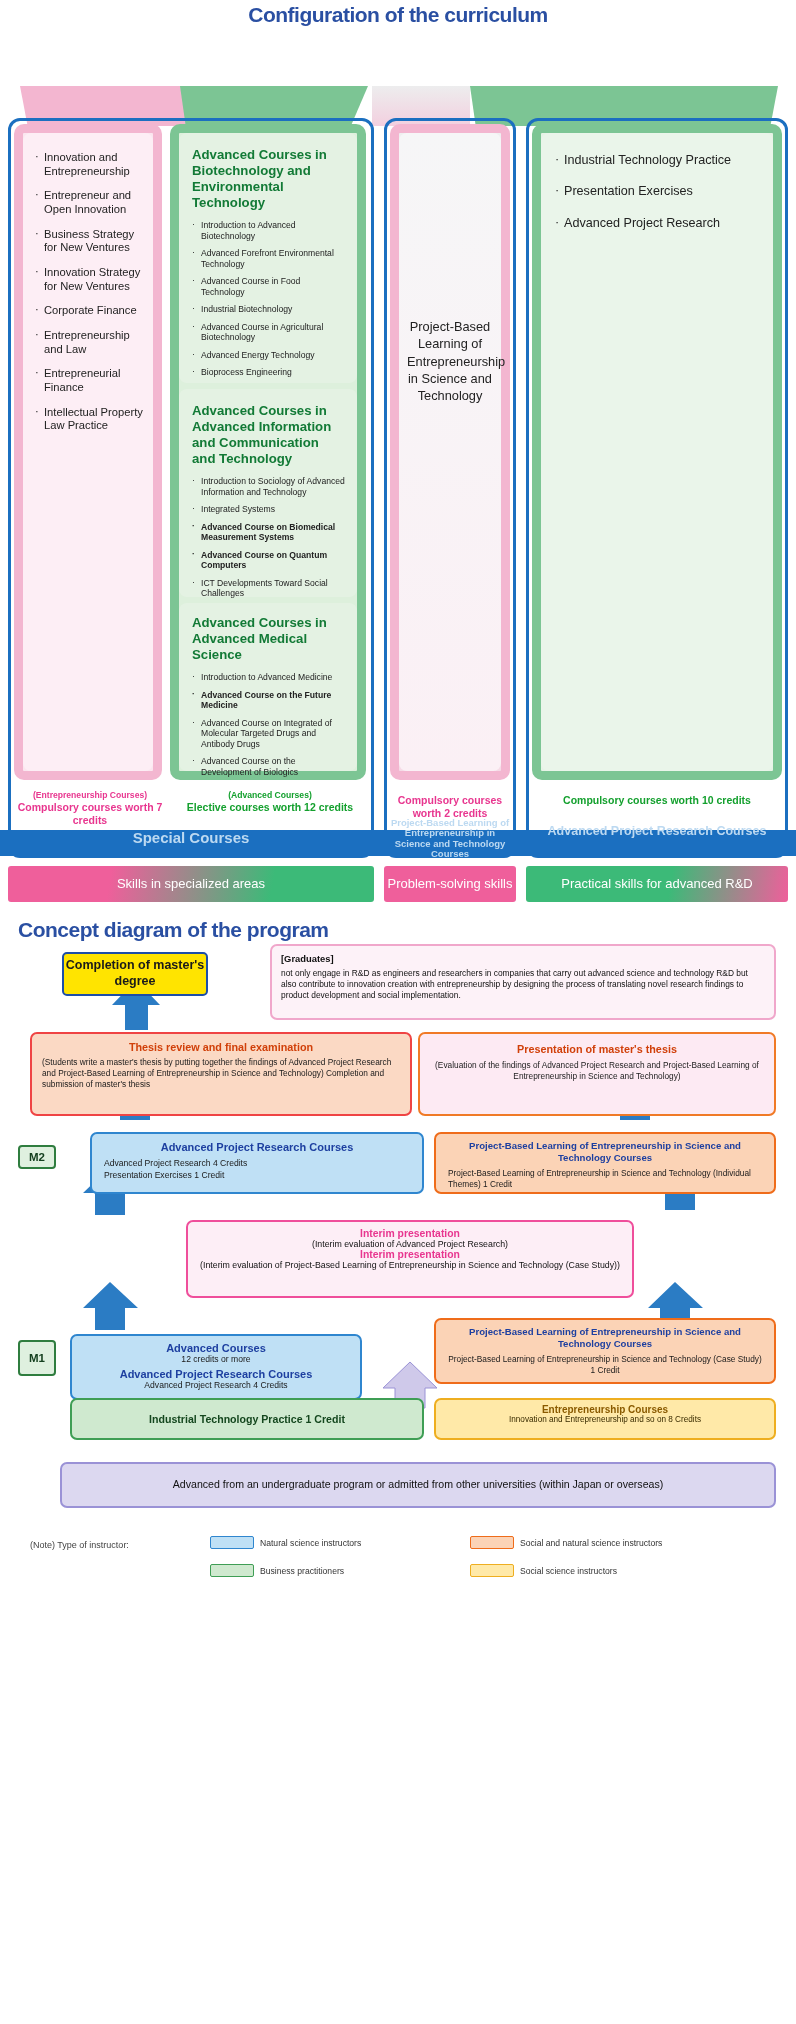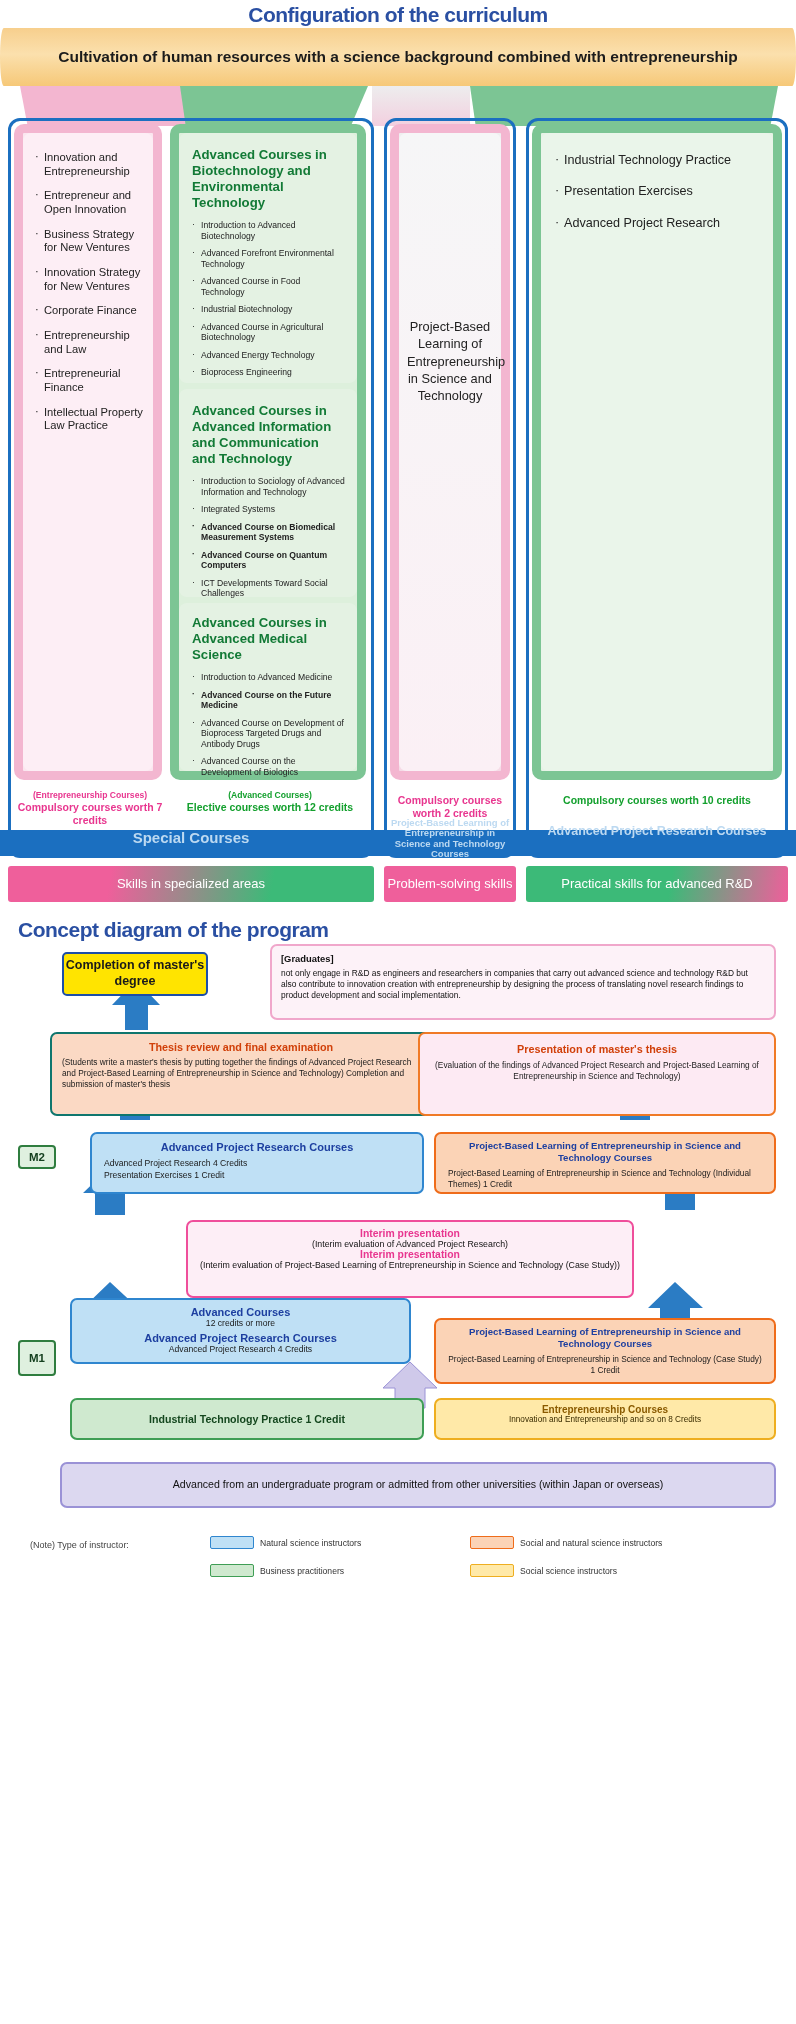--- a/index.html
+++ b/index.html
@@ -119,21 +119,21 @@
     background:#ffe400; border:2px solid #1d4ea8; color:#1a1a1a;
     font-size:12.5px; font-weight:bold; text-align:center; line-height:1.25;
     display:flex; align-items:center; justify-content:center; border-radius:5px;
   }
   .gradbox {
     background:#fdf2f8; border:2px solid #f0a7cb; font-size:8.4px; line-height:1.35; padding:7px 9px; color:#111;
   }
   .gradbox .hd { font-weight:bold; font-size:9.4px; margin-bottom:2px; }
 
   .orangebox {
-    background:#fbd9c4; border:2px solid #0f766e; color:#1a1a1a;margin-left:20px;
+    background:#fbd9c4; border:2px solid #ef4444; color:#1a1a1a;
   }
   .orange-title { color:#d1400a; font-weight:bold; text-align:center; font-size:10.8px; }
   .orange-body { font-size:8.3px; line-height:1.33; }
 
   .pinkbox {
     background:#fdeaf3; border:2px solid #f5a9cd;
   }
   .pink-title{ color:#d1400a; font-weight:bold; text-align:center; font-size:10.8px;}
 
   .bluebox {
@@ -182,23 +182,20 @@
 </style>
 </head>
 <body>
 
 <div class="page">
 
   <div class="sec1">
 
     <div class="sec-title title1">Configuration of the curriculum</div>
 
-    <div class="banner">
-      <div class="banner-text">Cultivation of human resources with a science background combined with entrepreneurship</div>
-    </div>
 
     <div class="funnel">
       <svg width="796" height="42">
         <polygon points="20,0 360,0 175,42 28,42" fill="#f3b6d0"></polygon>
         <polygon points="180,0 368,0 350,42 186,42" fill="#7cc594"></polygon>
         <polygon points="372,0 470,0 470,42 372,42" fill="url(#g1)"></polygon>
         <polygon points="470,0 778,0 770,42 476,42" fill="#7cc594"></polygon>
         <defs>
           <linearGradient id="g1" x1="0" y1="0" x2="0" y2="1">
             <stop offset="0%" stop-color="#ededee"></stop>
@@ -253,21 +250,21 @@
             <li class="b">Advanced Course on Quantum Computers</li>
             <li>ICT Developments Toward Social Challenges</li>
           </ul>
         </div>
 
         <div class="inner-g" style="left:0; top:470px; width:178px; height:168px; padding:12px 12px 0 13px;">
           <div class="grp-head">Advanced Courses in Advanced Medical Science</div>
           <ul class="clist sm sm-b">
             <li>Introduction to Advanced Medicine</li>
             <li class="b">Advanced Course on the Future Medicine</li>
-            <li>Advanced Course on Development of Bioprocess Targeted Drugs and Antibody Drugs</li>
+            <li>Advanced Course on Integrated of Molecular Targeted Drugs and Antibody Drugs</li>
             <li>Advanced Course on the Development of Biologics</li>
           </ul>
         </div>
       </div>
 
       <div class="colbox pinkcol2 c3" style="left:390px; top:6px; width:120px; height:656px;">
         <div class="inner-w" style="left:0; top:0; width:102px; height:638px;">
           <div class="midtext" style="left:8px; top:185px; width:86px;">Project-Based Learning of Entrepreneurship in Science and Technology</div>
         </div>
       </div>
@@ -375,21 +372,21 @@
       <div class="t">Interim presentation</div>
       <div class="s">(Interim evaluation of Advanced Project Research)</div>
       <div class="t">Interim presentation</div>
       <div class="s">(Interim evaluation of Project-Based Learning of Entrepreneurship in Science and Technology (Case Study))</div>
     </div>
 
     <div class="mtag" style="left:18px; top:430px; width:38px; height:36px;">
       <span>M1</span>
     </div>
 
-    <div class="cbox bluebox" style="left:70px; top:388px; width:341px; height:66px; padding:6px 12px; text-align:center;">
+    <div class="cbox bluebox" style="left:70px; top:424px; width:292px; height:66px; padding:6px 12px; text-align:center;">
       <div class="blue-title">Advanced Courses</div>
       <div class="blue-body" style="text-align:center;">12 credits or more</div>
       <div class="blue-title" style="margin-top:2px;">Advanced Project Research Courses</div>
       <div class="blue-body" style="text-align:center;">Advanced Project Research  4 Credits</div>
     </div>
 
     <div class="cbox orangebox2" style="left:434px; top:408px; width:342px; height:66px; padding:6px 12px;">
       <div class="o2-title">Project-Based Learning of Entrepreneurship in Science and Technology Courses</div>
       <div class="o2-body" style="margin-top:4px;">Project-Based Learning of Entrepreneurship in Science and Technology (Case Study)  1 Credit</div>
     </div>

